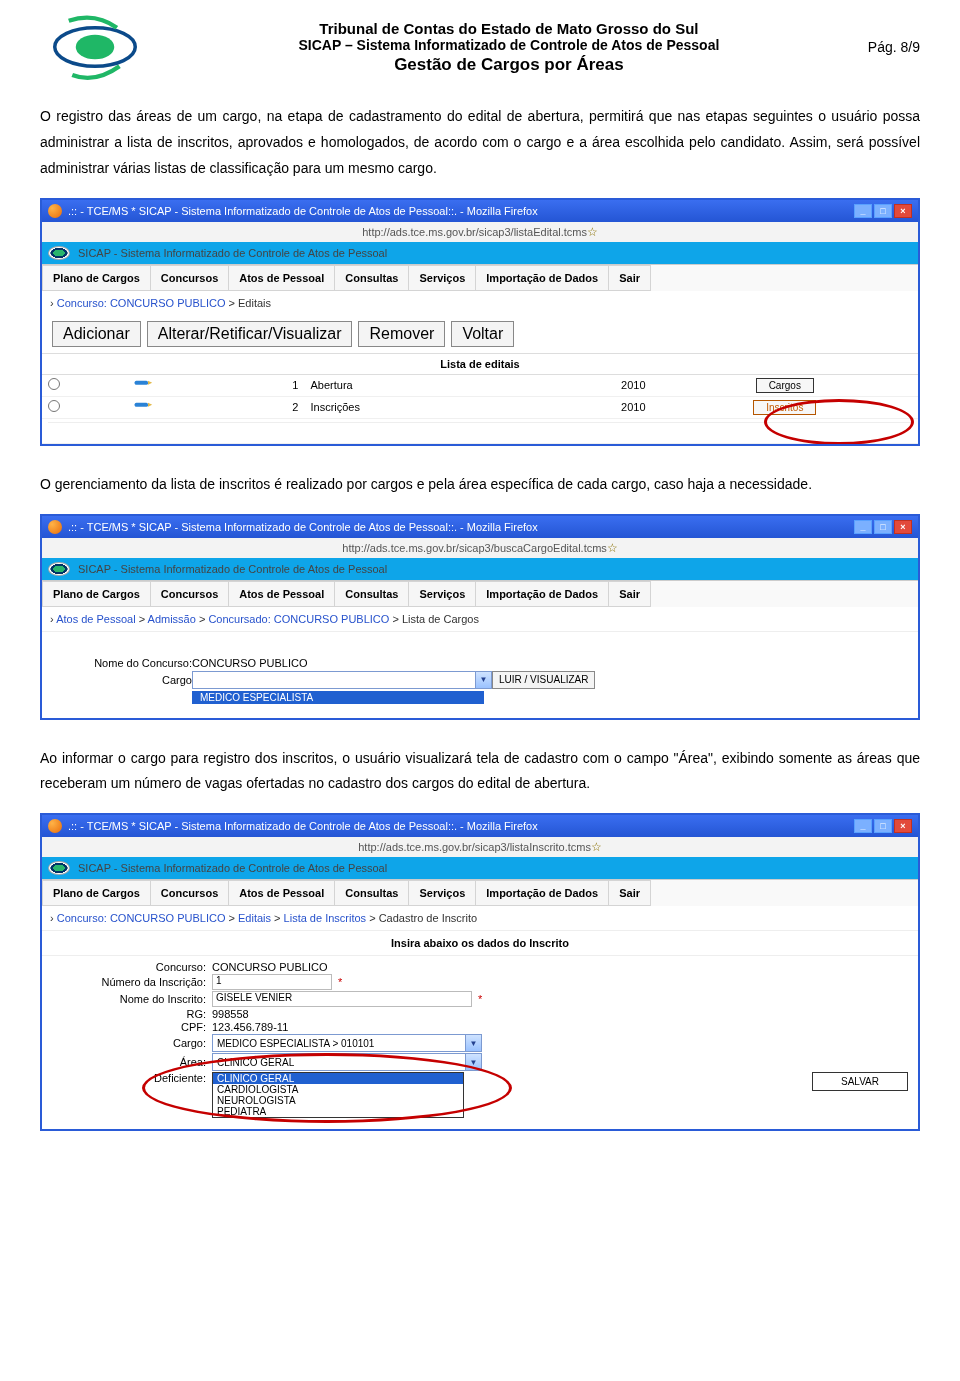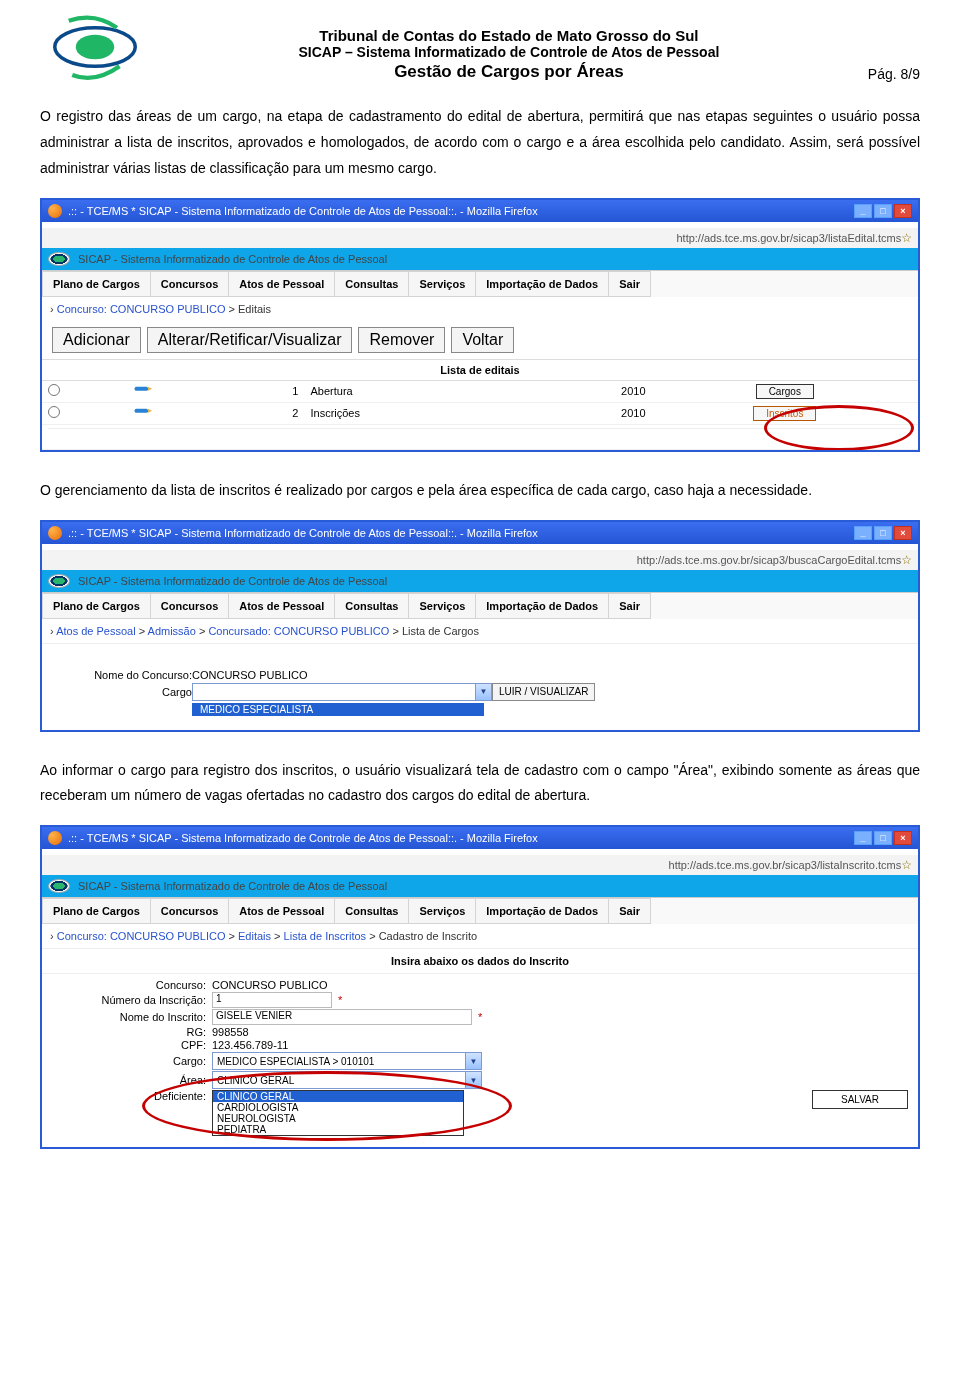--- a/index.html
+++ b/index.html
@@ -1,36 +1,36 @@
 <!DOCTYPE html>
 <html><head>
 <meta charset="utf-8">
 <style>
   * { box-sizing: border-box; margin: 0; padding: 0; }
   body { font-family: Arial, Helvetica, sans-serif; background: #fff; color: #000; width: 960px; margin: 0 auto; padding: 12px 40px 30px 40px; font-size: 13px; }
-  .page-header { display: flex; align-items: flex-end; gap: 14px; margin-bottom: 22px; }
+  .page-header { display: flex; align-items: center; gap: 14px; margin-bottom: 22px; }
   .logo { width: 110px; height: 70px; display: flex; align-items: center; justify-content: center; }
   .header-titles { flex: 1; text-align: center; }
   .header-titles .line1 { font-weight: bold; font-size: 15px; }
   .header-titles .line2 { font-weight: bold; font-size: 14px; }
   .header-titles .line3 { font-weight: bold; font-size: 17px; margin-top: 2px; }
   .page-num { font-size: 14px; white-space: nowrap; }
   .body-text { font-size: 14px; line-height: 1.85; text-align: justify; margin: 10px 0 16px 0; }
 
   
   .shot-wrap { border: 2px solid #2a5bd7; border-radius: 0; margin: 10px 0 26px 0; overflow: hidden; background: #fff; }
   .titlebar { background: linear-gradient(#3a6ef0,#2455d4); color: #fff; font-size: 11px; padding: 4px 6px; display: flex; align-items: center; justify-content: space-between; }
   .titlebar-left { display: flex; align-items: center; gap: 6px; }
   .ff-icon { width: 14px; height: 14px; background: radial-gradient(circle at 30% 30%, #ffb347, #e86c0a); border-radius: 50%; position: relative; }
   .winbtns { display: flex; gap: 2px; }
   .winbtn { width: 18px; height: 14px; display: flex; align-items: center; justify-content: center; font-size: 9px; font-weight: bold; border: 1px solid #58a0ff; }
   .winbtn.min { background: #7bb0ff; color: #fff; }
   .winbtn.max { background: #7bb0ff; color: #fff; }
   .winbtn.close { background: #e24a3b; color: #fff; border-color: #c23020; }
-  .urlbar { background: #f3f3f3; padding: 3px 6px; display: flex; align-items: center; justify-content: flex-end; font-size: 11px; color: #555; margin-top: 6px; }
+  .urlbar { background: #f3f3f3; padding: 3px 6px; display: flex; align-items: center; justify-content: center; font-size: 11px; color: #555; }
   .urlbar .star { color: #8a7000; font-size: 12px; }
   .appbanner { background: #0ea5e9; padding: 4px 6px; display: flex; align-items: center; gap: 8px; font-size: 11px; color: #444; border-bottom: 1px solid #ccc; }
   .eye-logo { width: 22px; height: 14px; border-radius: 50%; background: radial-gradient(ellipse at 50% 50%, #28b56d 0 40%, #036 41% 60%, #fff 61%); border: 1px solid #aaa; }
   .menubar { display: flex; font-size: 11px; font-weight: bold; background: #f9f9f9; }
   .menubar .tabitem { padding: 6px 10px; border: 1px solid #d4d4d4; border-right: none; background: #f6f6f6; cursor: pointer; }
   .menubar .tabitem:last-child { border-right: 1px solid #d4d4d4; }
   .crumb { padding: 6px 8px; font-size: 11px; color: #2752cc; }
   .crumb .sep, .crumb .plain { color: #333; }
   .toolbar-row { padding: 6px 10px; display: flex; gap: 6px; }
   .btn { border: 1px solid #888; background: #f4f4f4; padding: 3px 10px; font-size: 16px; cursor: pointer; }

